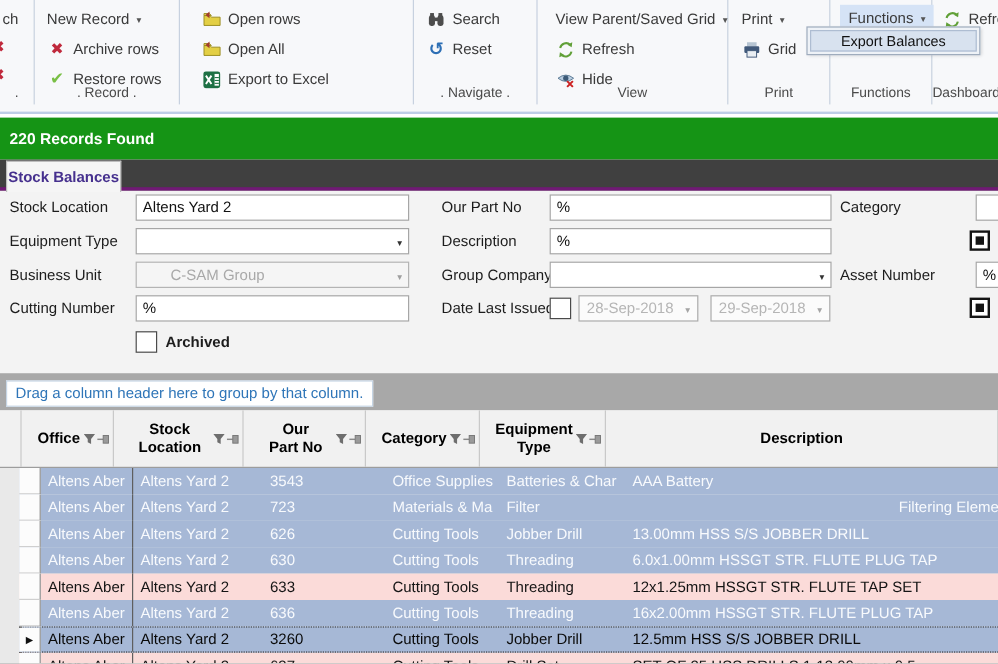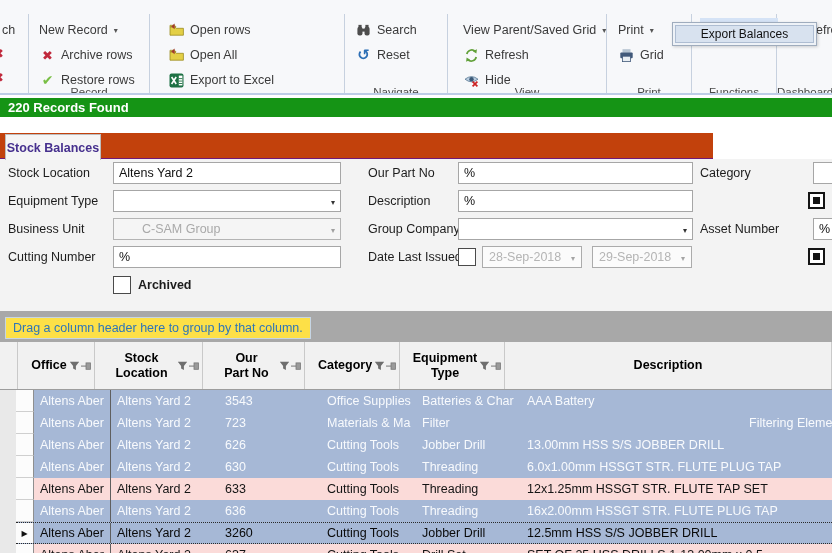--- a/index.html
+++ b/index.html
@@ -2,60 +2,60 @@
 <html><head>
 <meta charset="utf-8">
 <style>
   * { margin:0; padding:0; box-sizing:border-box; }
   html,body { background:#9a9a9a; }
   body { font-family:"Liberation Sans",sans-serif; }
   .screen { position:relative; width:832px; height:553px; background:#ffffff; overflow:hidden; font-size:12.5px; color:#1a1a1a; }
 
   
   .ribbon { position:absolute; left:0; top:0; width:832px; height:95px; background:#f7f8fa; border-bottom:2px solid #bdcde6; overflow:hidden; }
-  .rgroup { position:absolute; top:14px; height:87px; border-right:1px solid #c7d1df; }
+  .rgroup { position:absolute; top:0; height:87px; border-right:1px solid #c7d1df; }
   .rgroup.last { border-right:none; }
   .rbtn { position:absolute; left:10px; height:20px; display:flex; align-items:center; gap:5px; white-space:nowrap; cursor:default; }
   .rbtn .rlbl { font-size:12.5px; color:#3a3a3a; }
   .rbtn.hl { background:#d5e3f6; padding:1px 7px; height:22px; }
   .dd { font-size:8px; color:#555; font-family:"DejaVu Sans",sans-serif; margin-left:1px; }
   .ric { width:17px; height:17px; display:inline-flex; align-items:center; justify-content:center; font-family:"DejaVu Sans",sans-serif; flex:none; }
   .redx { color:#c0293c; font-weight:bold; font-size:13px; }
   .grncheck { color:#79bf45; font-weight:bold; font-size:14px; }
   .resetic { color:#2d6fb5; font-size:15px; font-weight:bold; }
   .rglabel { position:absolute; bottom:3px; left:0; width:100%; text-align:center; font-size:11.5px; color:#4a4a4a; white-space:nowrap; }
 
   .fn-menu { position:absolute; left:672px; top:22px; width:145px; height:24px; background:#eef2f7; border:1px solid #9facbd; box-shadow:1px 1px 3px rgba(0,0,0,.18); z-index:6; }
   .fn-item { margin:2px; height:18px; background:#d8e2ef; border:1px solid #aebdd2; display:flex; align-items:center; justify-content:center; font-size:12px; color:#111; cursor:default; }
 
   
-  .statusbar { position:absolute; left:0; top:98px; width:832px; height:19px; background:#159415; color:#ffffff; font-weight:bold; font-size:13px; display:flex; align-items:center; padding-left:8px; }
-
-  
-  .tabstrip { position:absolute; left:0; top:133px; width:713px; height:26px; background:#c2410c; border-bottom:1px solid #701a75; }
+  .statusbar { position:absolute; left:0; top:98px; width:832px; height:35px; background:#159415; color:#ffffff; font-weight:bold; font-size:13px; display:flex; align-items:center; padding-left:8px; }
+
+  
+  .tabstrip { position:absolute; left:0; top:133px; width:832px; height:26px; background:#404040; border-bottom:3px solid #701a75; }
   .tab { position:absolute; left:5px; top:1px; width:96px; height:26px; background:#f5f5f5; border:1px solid #bdbdbd; border-bottom:none; display:flex; align-items:center; justify-content:center; font-weight:bold; font-size:12.5px; color:#46308e; z-index:2; }
 
   
   .filterpanel { position:absolute; left:0; top:159px; width:832px; height:152px; background:#f3f3f3; }
   .flabel { position:absolute; height:22px; line-height:22px; font-size:12.5px; color:#1c1c1c; white-space:nowrap; }
   .flabel.bold { font-weight:bold; }
   .ftext { position:absolute; height:22px; border:1px solid #a6a6a6; background:#fff; font-family:inherit; font-size:12.5px; color:#111; padding:0 5px; }
   .fselect { position:absolute; height:22px; border:1px solid #a6a6a6; background:#fff; display:flex; align-items:center; padding:0 18px 0 5px; font-size:12.5px; }
   .fselect .arr { position:absolute; right:5px; top:7px; font-size:8px; color:#333; font-family:"DejaVu Sans",sans-serif; }
   .fselect.disabled { background:#f5f5f5; color:#a9a9a9; border-color:#b4b4b4;padding-left:28px; }
   .fselect.disabled .arr { color:#9f9f9f; }
   .fdate { position:absolute; height:22px; border:1px solid #ababab; background:#fbfbfb; color:#b5b5b5; display:flex; align-items:center; padding:0 18px 0 6px; font-size:12.5px; }
   .fdate .arr { position:absolute; right:6px; top:7px; font-size:8px; color:#a5a5a5; font-family:"DejaVu Sans",sans-serif; }
   .fcheck { position:absolute; width:18px; height:18px; background:#fff; border:1px solid #4a4a4a; }
   .fsquare { position:absolute; width:17px; height:17px; background:#fff; border:2px solid #141414; }
   .fsquare::after { content:""; position:absolute; inset:3px; background:#141414; }
 
   
   .groupband { position:absolute; left:0; top:311px; width:832px; height:31px; background:#a8a8a8; }
-  .hintbox { position:absolute; left:5px; top:6px; height:22px; background:#fde047; border:1px solid #c6d5e4; color:#2e75b8; font-size:12.5px; display:flex; align-items:center; padding:0 7px; white-space:nowrap; }
+  .hintbox { position:absolute; left:5px; top:6px; height:22px; background:#ffffff; border:1px solid #c6d5e4; color:#2e75b8; font-size:12.5px; display:flex; align-items:center; padding:0 7px; white-space:nowrap; }
 
   
   .ghead { position:absolute; left:0; top:342px; width:832px; height:48px; background:#f1f1f1; display:flex; border-bottom:1px solid #9d9d9d; }
   .hcell { position:relative; height:100%; border-right:1px solid #c9c9c9; display:flex; align-items:center; justify-content:center; text-align:center; font-weight:bold; font-size:12.5px; color:#000; line-height:1.2; flex:none; }
   .hcell.has-icons { padding:0 17px 0 3px; }
   .hsel { width:18px; flex:none; }
   .hicons { position:absolute; right:2px; top:50%; transform:translateY(-50%); display:flex; align-items:center; gap:1px; }
   .hicons svg { display:block; }
 
   

